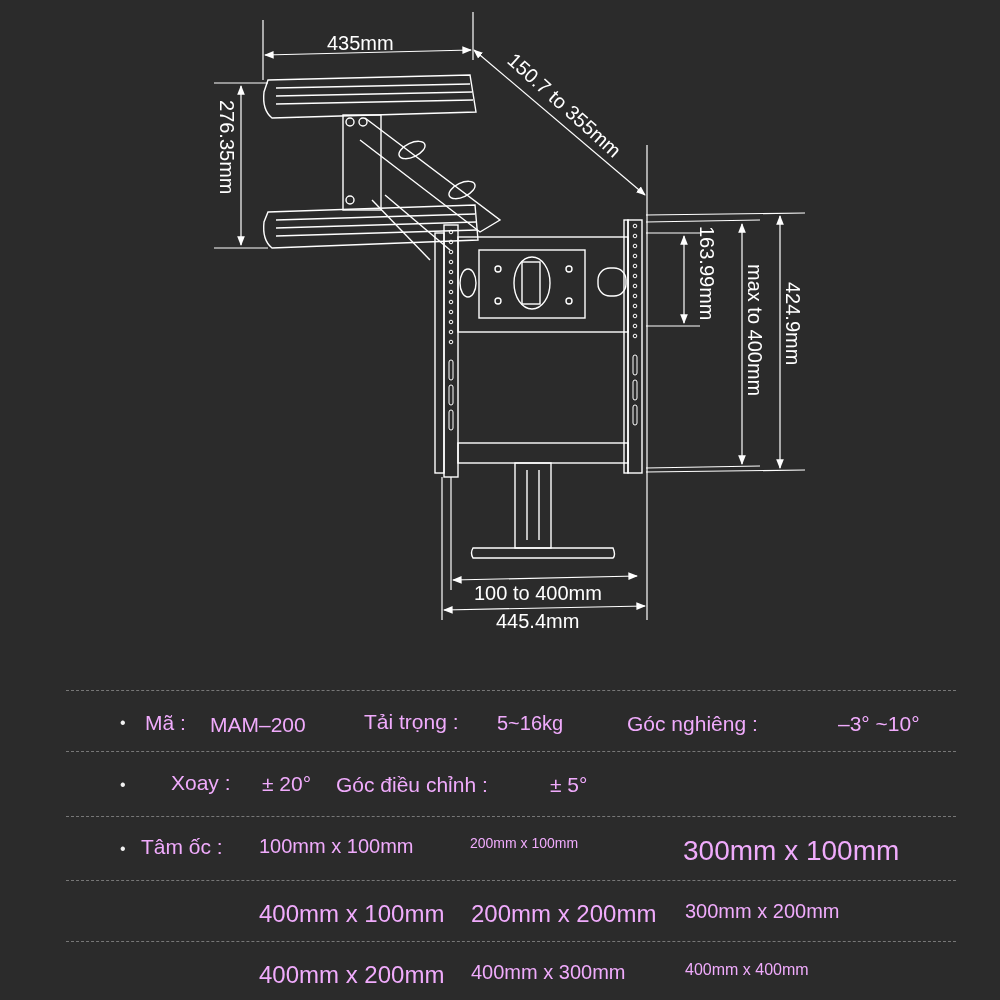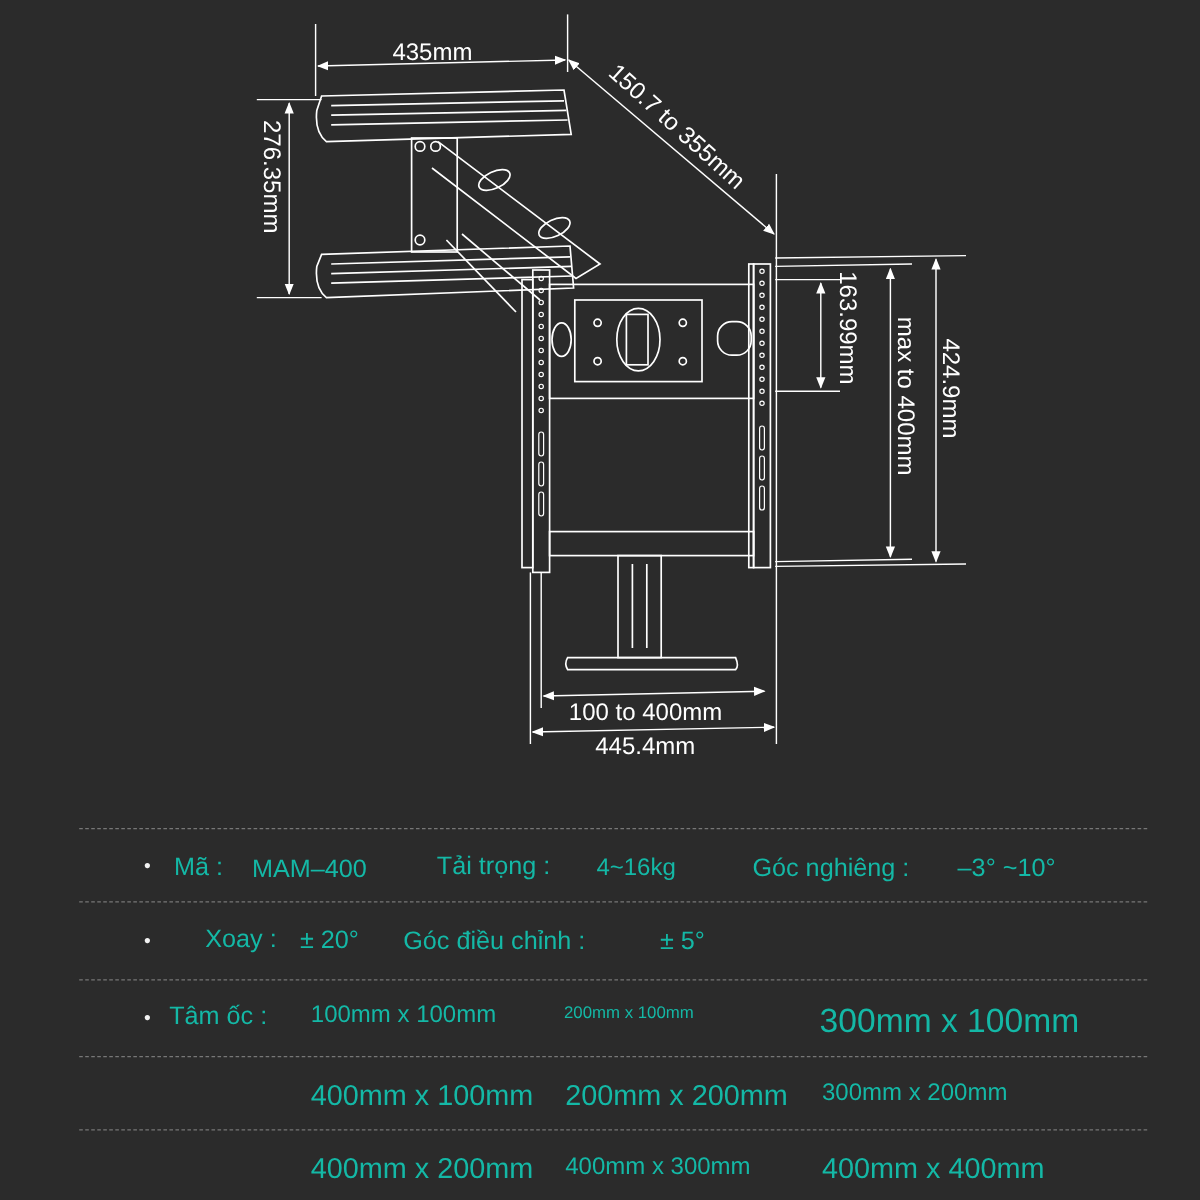--- a/index.html
+++ b/index.html
@@ -1,20 +1,20 @@
 <!DOCTYPE html>
 <html><head>
 <meta charset="utf-8">
 <style>
   html,body{margin:0;padding:0;}
   body{width:1000px;height:1000px;background:#2b2b2b;position:relative;overflow:hidden;font-family:"Liberation Sans",sans-serif;color:#fff;}
   #diagram{position:absolute;left:0;top:0;width:1000px;height:660px;}
   .dim{font-family:"Liberation Sans",sans-serif;fill:#fff;font-size:20px;}
   .dash{position:absolute;left:66px;width:890px;height:0;border-top:1.5px dashed #777;}
-  .spec{position:absolute;font-size:21px;white-space:nowrap;color:#14b8a6;}
+  .spec{position:absolute;font-size:21px;white-space:nowrap;color:#f0abfc;}
   .bullet{position:absolute;font-size:16px;color:#f2f2f2;}
 </style>
 </head>
 <body>
 
 <svg id="diagram" viewBox="0 0 1000 660" xmlns="http://www.w3.org/2000/svg">
   <defs>
     <marker id="ar" viewBox="0 0 10 10" refX="9" refY="5" markerWidth="8" markerHeight="8" orient="auto-start-reverse">
       <path d="M0,1 L10,5 L0,9 z" fill="#fff"></path>
     </marker>
@@ -142,37 +142,37 @@
 </svg>
 
 <div class="dash" style="top:690px"></div>
 <div class="dash" style="top:751px"></div>
 <div class="dash" style="top:816px"></div>
 <div class="dash" style="top:880px"></div>
 <div class="dash" style="top:941px"></div>
 
 <span class="bullet" style="left:120px;top:714px">•</span>
 <span class="spec" style="left:145px;top:711px">Mã :</span>
-<span class="spec" style="left:210px;top:713px">MAM–400</span>
+<span class="spec" style="left:210px;top:713px">MAM–200</span>
 <span class="spec" style="left:364px;top:710px">Tải trọng :</span>
-<span class="spec" style="left:497px;top:712px;font-size:20px">4~16kg</span>
+<span class="spec" style="left:497px;top:712px;font-size:20px">5~16kg</span>
 <span class="spec" style="left:627px;top:712px">Góc nghiêng :</span>
-<span class="spec" style="left:798px;top:712px">–3°  ~10°</span>
+<span class="spec" style="left:838px;top:712px">–3°  ~10°</span>
 
 <span class="bullet" style="left:120px;top:776px">•</span>
 <span class="spec" style="left:171px;top:771px">Xoay :</span>
-<span class="spec" style="left:250px;top:772px">± 20°</span>
+<span class="spec" style="left:262px;top:772px">± 20°</span>
 <span class="spec" style="left:336px;top:773px">Góc điều chỉnh :</span>
 <span class="spec" style="left:550px;top:773px">± 5°</span>
 
 <span class="bullet" style="left:120px;top:840px">•</span>
 <span class="spec" style="left:141px;top:835px">Tâm ốc :</span>
 <span class="spec" style="left:259px;top:835px;font-size:20px">100mm x 100mm</span>
 <span class="spec" style="left:470px;top:835px;font-size:14px">200mm x 100mm</span>
 <span class="spec" style="left:683px;top:835px;font-size:28px">300mm x 100mm</span>
 
 <span class="spec" style="left:259px;top:900px;font-size:24px">400mm x 100mm</span>
 <span class="spec" style="left:471px;top:900px;font-size:24px">200mm x 200mm</span>
 <span class="spec" style="left:685px;top:900px;font-size:20px">300mm x 200mm</span>
 
 <span class="spec" style="left:259px;top:961px;font-size:24px">400mm x 200mm</span>
 <span class="spec" style="left:471px;top:961px;font-size:20px">400mm x 300mm</span>
-<span class="spec" style="left:685px;top:961px;font-size:24px">400mm x 400mm</span>
+<span class="spec" style="left:685px;top:961px;font-size:16px">400mm x 400mm</span>
 
 </body></html>

